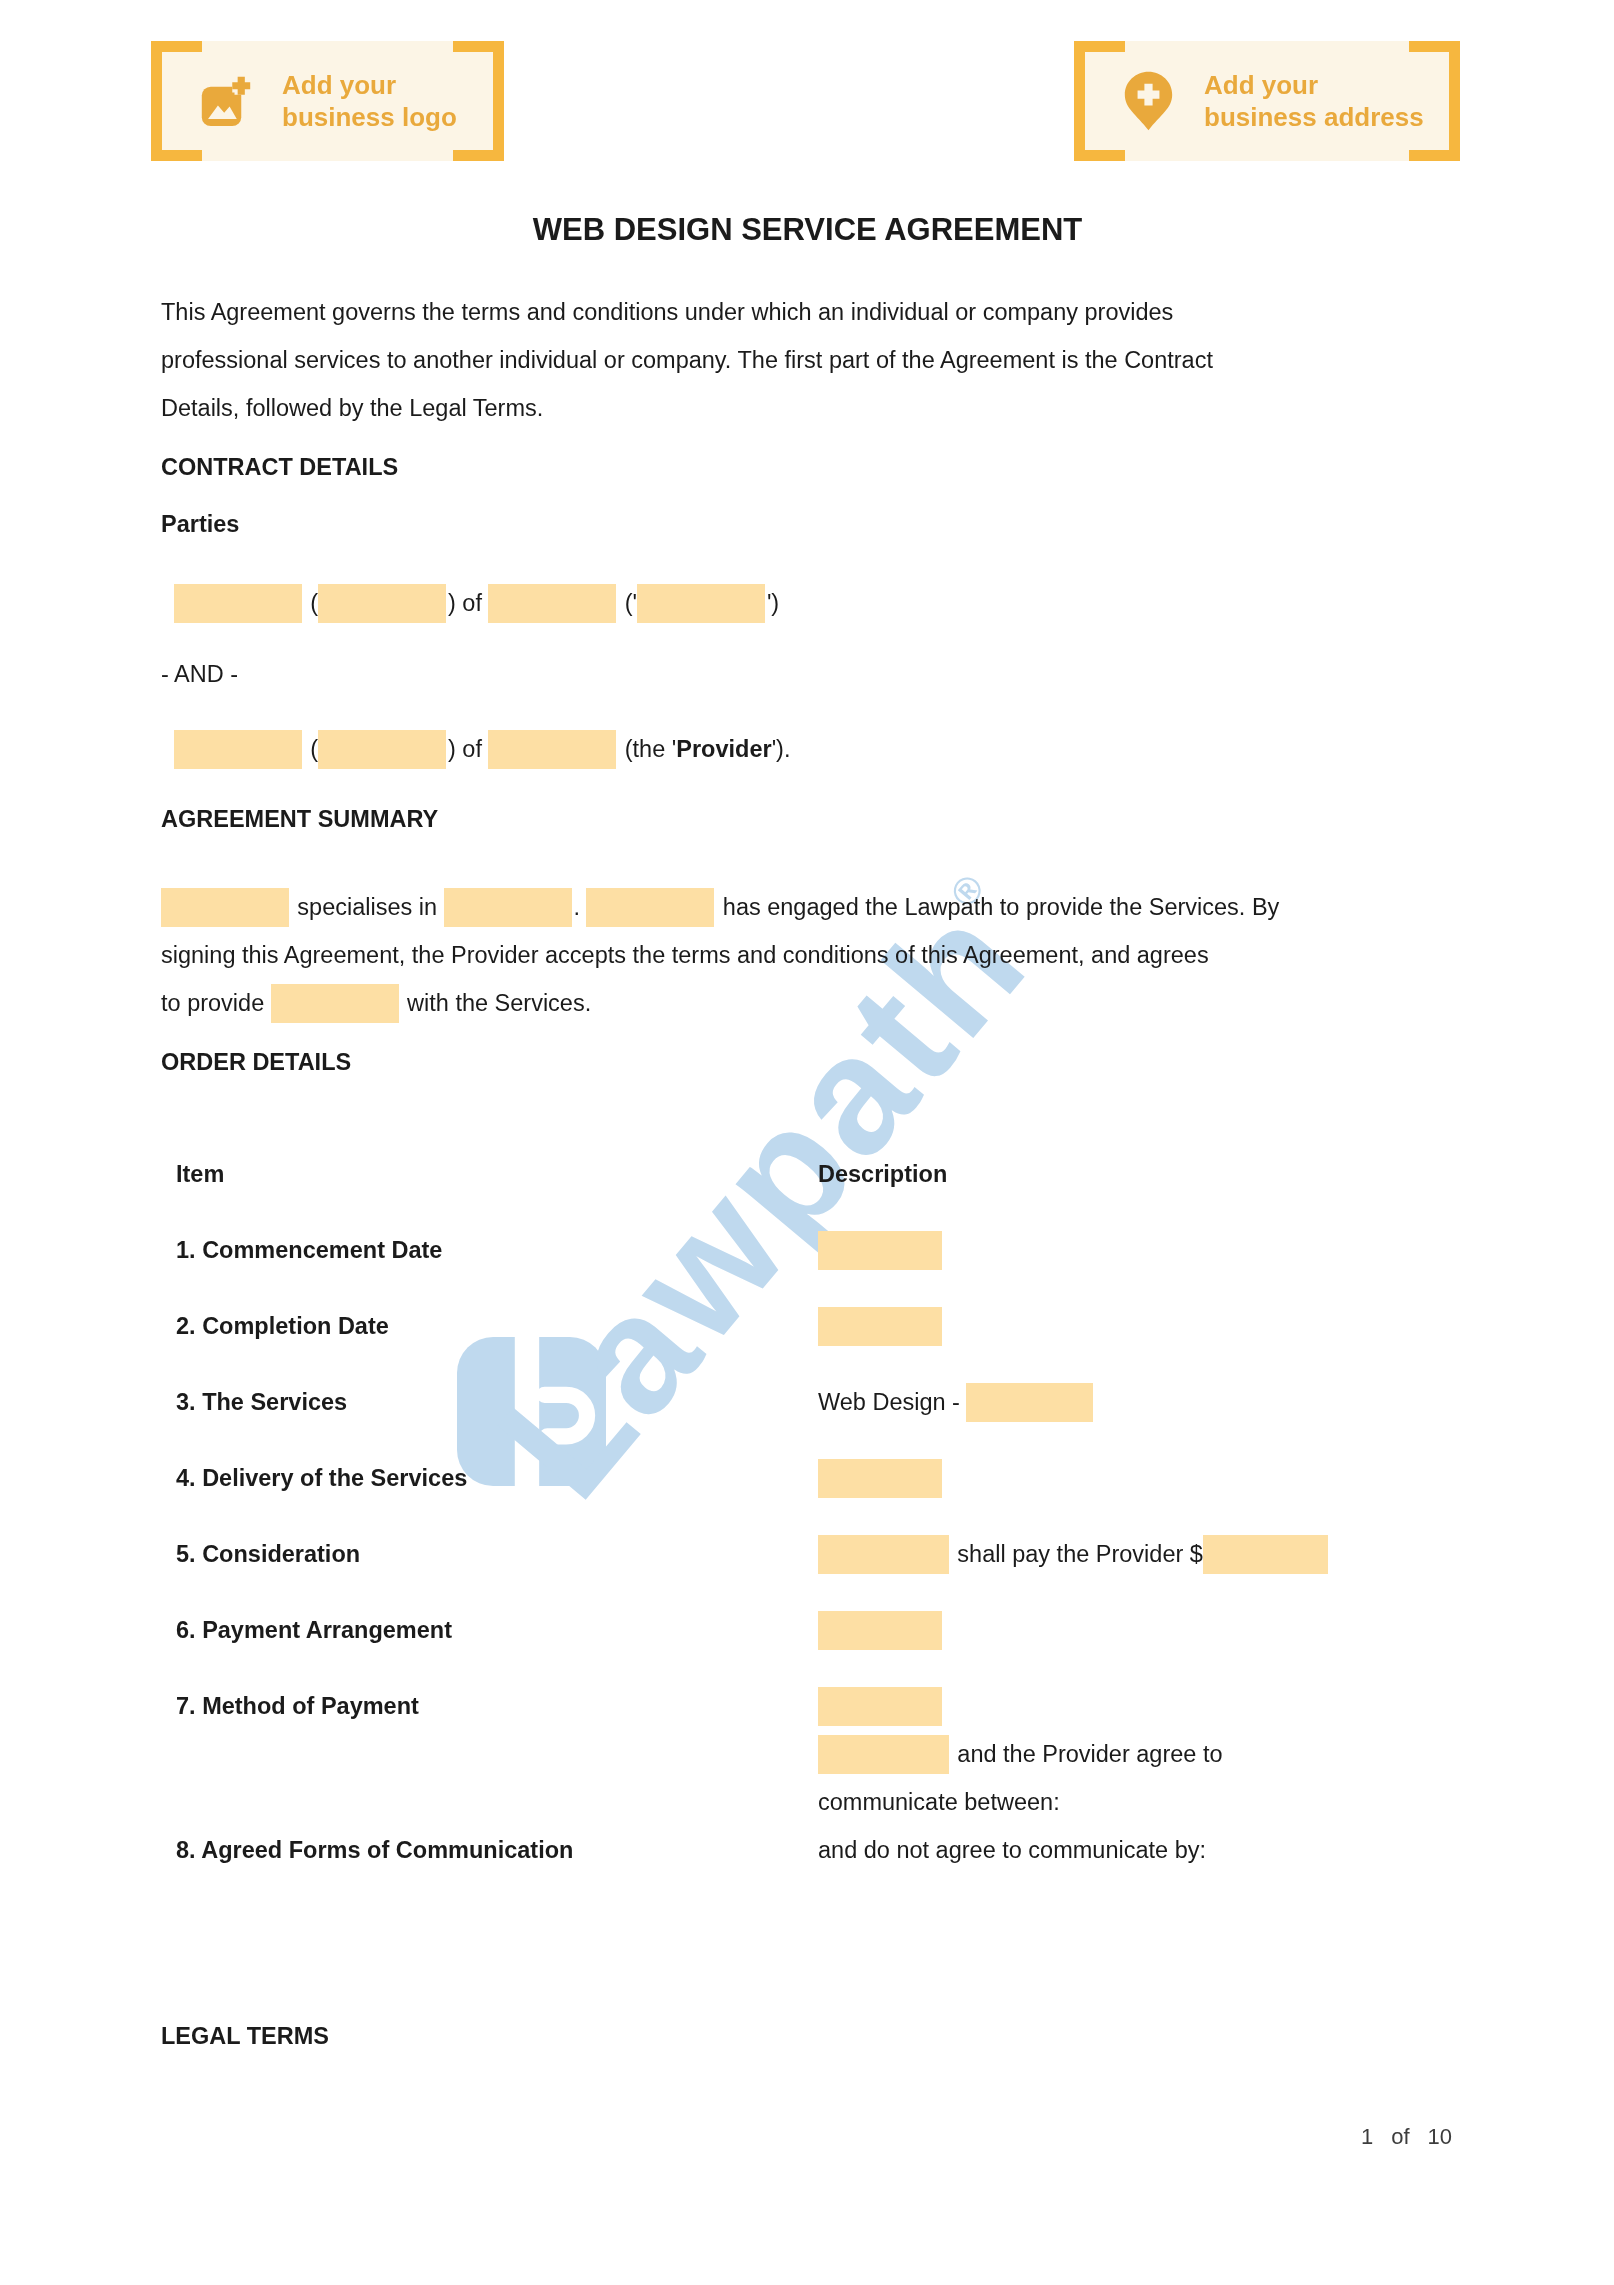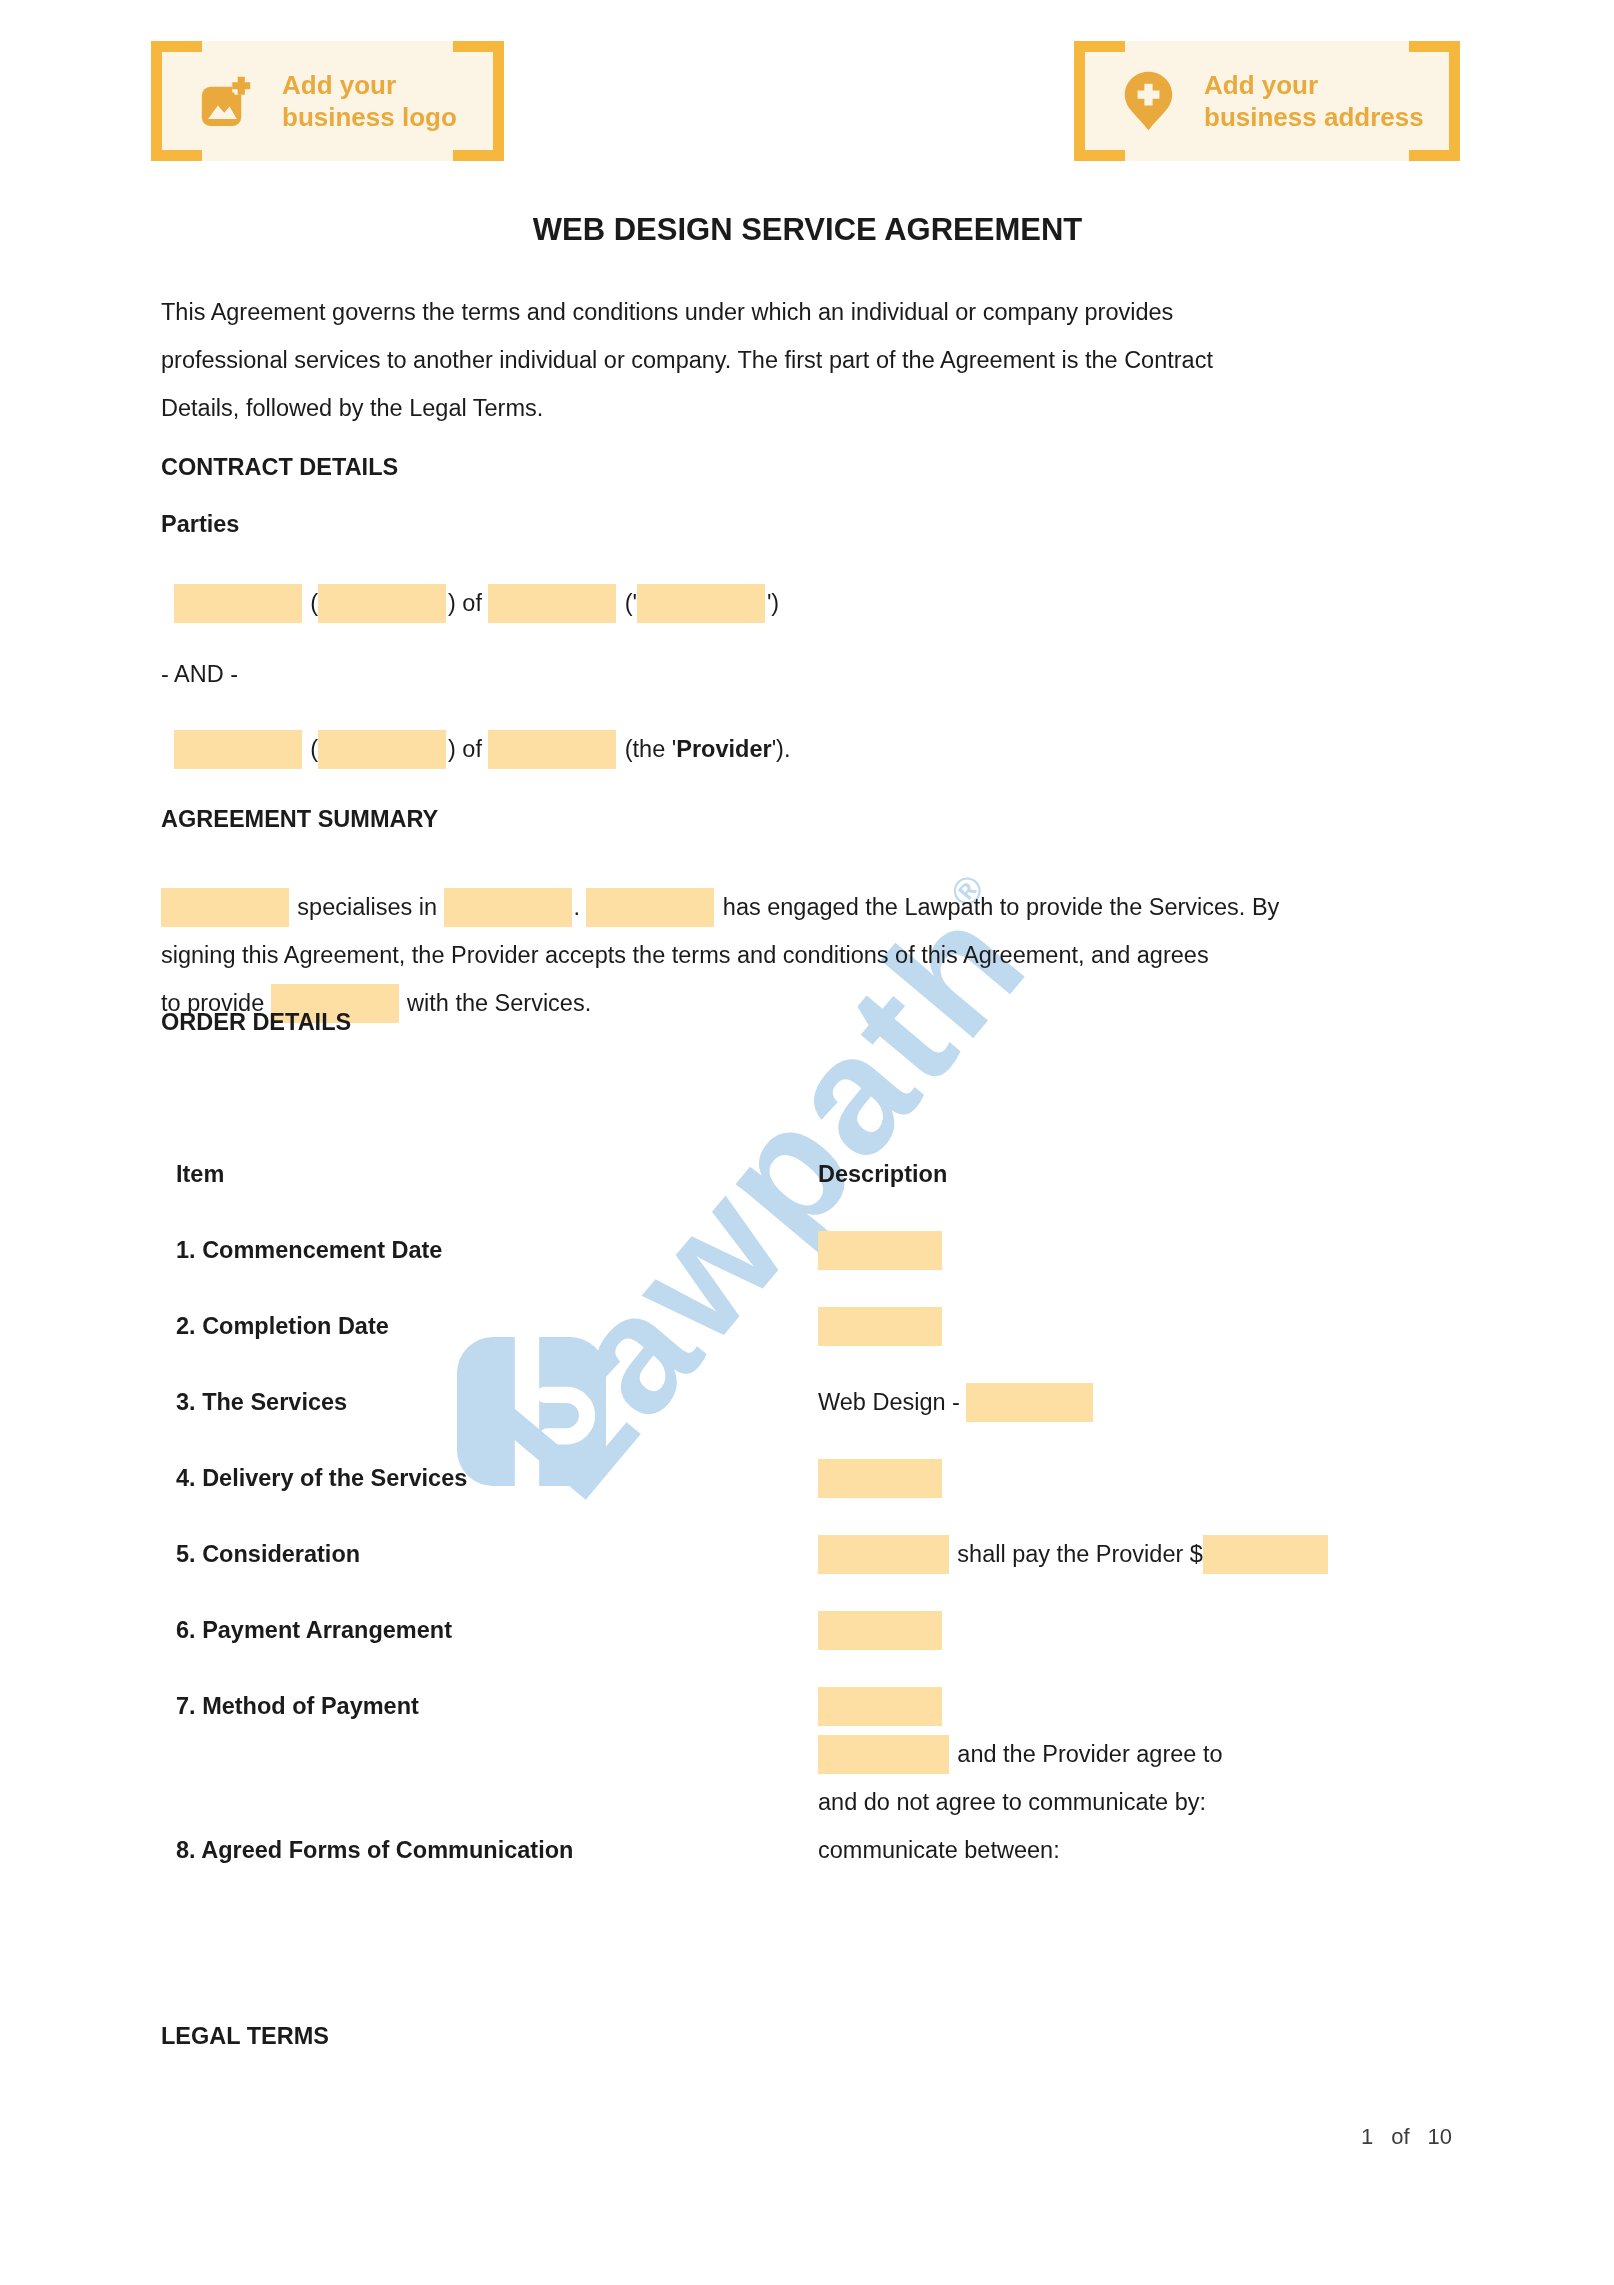--- a/index.html
+++ b/index.html
@@ -116,21 +116,21 @@
   <div class="abs rich" style="top:729px"><span class="ph" style="width: 128px;"></span><span> (</span><span class="ph" style="width: 128px;"></span><span>) of </span><span class="ph" style="width: 128px;"></span><span> (the '</span><span style="font-weight: bold;">Provider</span><span>').</span></div>
 
   <div class="abs h" style="top:795px">AGREEMENT SUMMARY</div>
 
   <div class="abs" style="top:883px;line-height:48px">
       <div class="rich-line"><span class="ph" style="width: 128px;"></span><span> specialises in </span><span class="ph" style="width: 128px;"></span><span>. </span><span class="ph" style="width: 128px;"></span><span> has engaged the Lawpath to provide the Services. By</span></div>
       <div class="rich-line"><span>signing this Agreement, the Provider accepts the terms and conditions of this Agreement, and agrees</span></div>
       <div class="rich-line"><span>to provide </span><span class="ph" style="width: 128px;"></span><span> with the Services.</span></div>
     </div>
 
-  <div class="abs h" style="top:998px">ORDER DETAILS</div>
+  <div class="abs h" style="top:1038px">ORDER DETAILS</div>
 
   <div class="order-table">
     <div class="trow thead">
       <div class="cell-item">Item</div>
       <div class="cell-desc">Description</div>
     </div>
     <div>
         <div class="trow">
           <div class="cell-item">1. Commencement Date</div>
           <div class="cell-desc">
@@ -170,22 +170,22 @@
         <div class="trow">
           <div class="cell-item">7. Method of Payment</div>
           <div class="cell-desc">
             <div class="rich-line"><span class="ph" style="width: 124px;"></span></div>
           </div>
         </div>
         <div class="trow">
           <div class="cell-item">8. Agreed Forms of Communication</div>
           <div class="cell-desc">
             <div class="rich-line"><span class="ph" style="width: 131px;"></span><span> and the Provider agree to</span></div>
+            <div class="rich-line"><span>communicate between:</span></div>
             <div class="rich-line"><span>and do not agree to communicate by:</span></div>
-            <div class="rich-line"><span>communicate between:</span></div>
           </div>
         </div>
       </div>
   </div>
 
   <div class="abs h" style="top:2012px">LEGAL TERMS</div>
 
   <div class="footer">1 of 10</div>
 
 </div>

